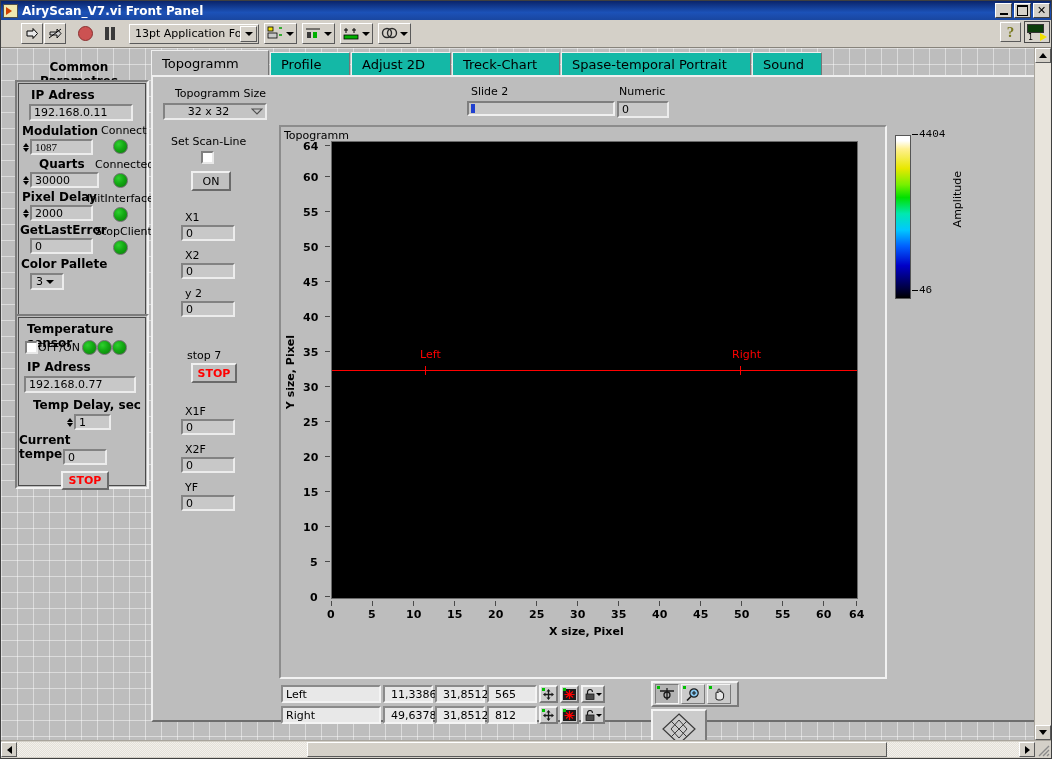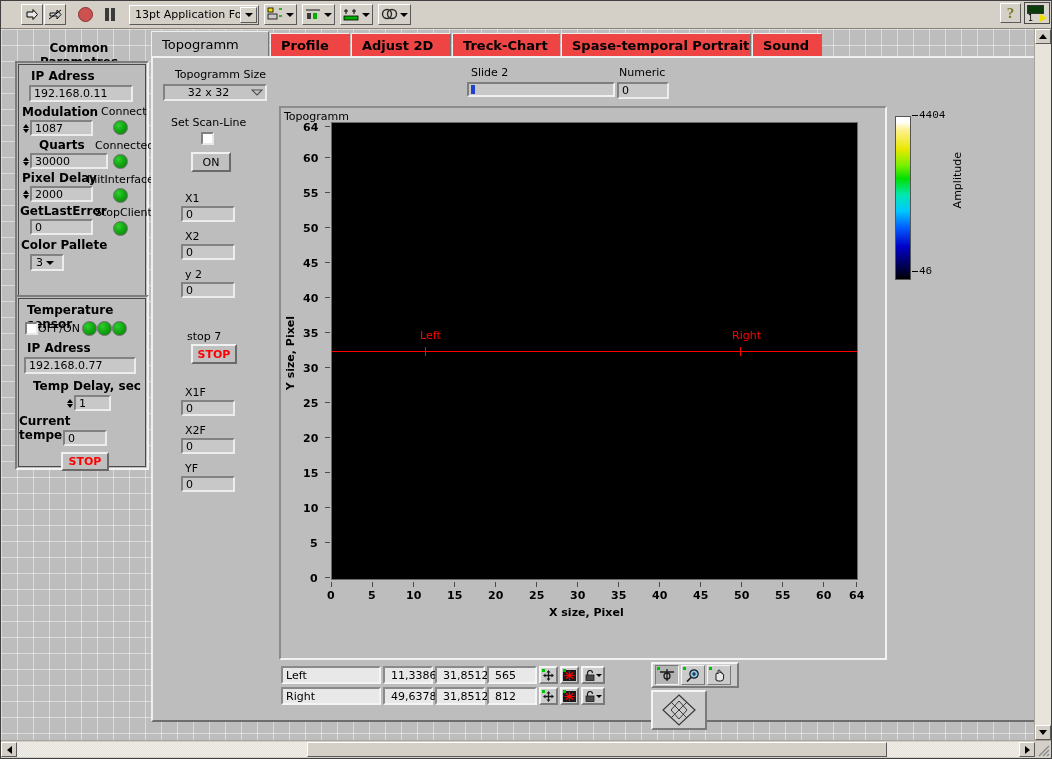--- a/index.html
+++ b/index.html
@@ -311,31 +311,30 @@
     position: absolute;
     left: 150px; top: 2px; right: 12px; bottom: 18px;
   }
   .tabstrip {
     position: absolute; left: 0; top: 0; right: 0; height: 26px;
     display: flex;
     align-items: flex-end;
   }
   .tab {
     height: 24px;
-    background: #ef4444;
+    background: #14b8a6;
     border: 1px solid;
     border-color: #efefef #767676 #767676 #efefef;
     box-sizing: border-box;
     display: flex; align-items: center;
     padding: 0 10px;
     font-size: 13px;
     color: #000;
     margin-right: 1px;
     white-space: nowrap;
-    font-weight: bold;
   }
   .tab.active {
     background: #bdbdbd;
     height: 26px;
     border-bottom: 1px solid #bdbdbd;
     font-weight: normal;
   }
   .tabpage {
     position: absolute; left: 0; top: 25px; right: 0; bottom: 0;
     background: #bdbdbd;
@@ -535,20 +534,33 @@
     display:flex; align-items:center; justify-content:center;
   }
   .vsb-top { top: 0; }
   .vsb-bot { bottom: 0; }
 </style>
 </head>
 <body>
 
 <div class="app">
 
+  <div class="titlebar">
+    <div class="title-icon"></div>
+    <div class="title-text">AiryScan_V7.vi Front Panel</div>
+    <div class="win-btns">
+      <div class="win-btn">
+        <span style="display:block;width:8px;height:2px;background:#000;margin-top:6px;"></span>
+      </div>
+      <div class="win-btn">
+        <span style="display:block;width:9px;height:8px;border:1px solid #000;border-top-width:2px;"></span>
+      </div>
+      <div class="win-btn" style="font-size:11px;font-weight:bold;">✕</div>
+    </div>
+  </div>
 
 
   <div class="toolbar">
     <div class="tb-sep"></div>
     <div class="tb-sep"></div>
     <div class="tb-sep"></div>
     <div class="tb-btn">
       <svg width="14" height="13" viewBox="0 0 14 13">
         <path d="M2 4 h6 V1.5 L12.5 6.5 L8 11.5 V9 H2 Z" fill="#e8e8e8" stroke="#000" stroke-width="1"></path>
       </svg>
@@ -634,30 +646,30 @@
 
         <div class="lbl-b" style="position:absolute;left:14px;top:6px;">IP Adress</div>
         <div class="txtfield" style="position:absolute;left:12px;top:22px;width:104px;">192.168.0.11</div>
 
         <div class="lbl-b" style="position:absolute;left:5px;top:42px;">Modulation</div>
         <div style="position:absolute;left:4px;top:57px;display:flex;">
           <span class="spin">
               <i class="up"></i>
               <i class="dn"></i>
             </span>
-          <span class="numfield" style="width:63px;">1087</span>
+          <span class="numfield" style="width:63px;font-family:Liberation Serif, serif;">1087</span>
         </div>
 
         <div class="lbl-b" style="position:absolute;left:22px;top:75px;">Quarts</div>
         <div style="position:absolute;left:4px;top:90px;display:flex;">
           <span class="spin">
               <i class="up"></i>
               <i class="dn"></i>
             </span>
-          <span class="numfield" style="width:78px;">30000</span>
+          <span class="numfield" style="width:69px;">30000</span>
         </div>
 
         <div class="lbl-b" style="position:absolute;left:5px;top:108px;">Pixel Delay</div>
         <div style="position:absolute;left:4px;top:123px;display:flex;">
           <span class="spin">
               <i class="up"></i>
               <i class="dn"></i>
             </span>
           <span class="numfield" style="width:63px;">2000</span>
         </div>

